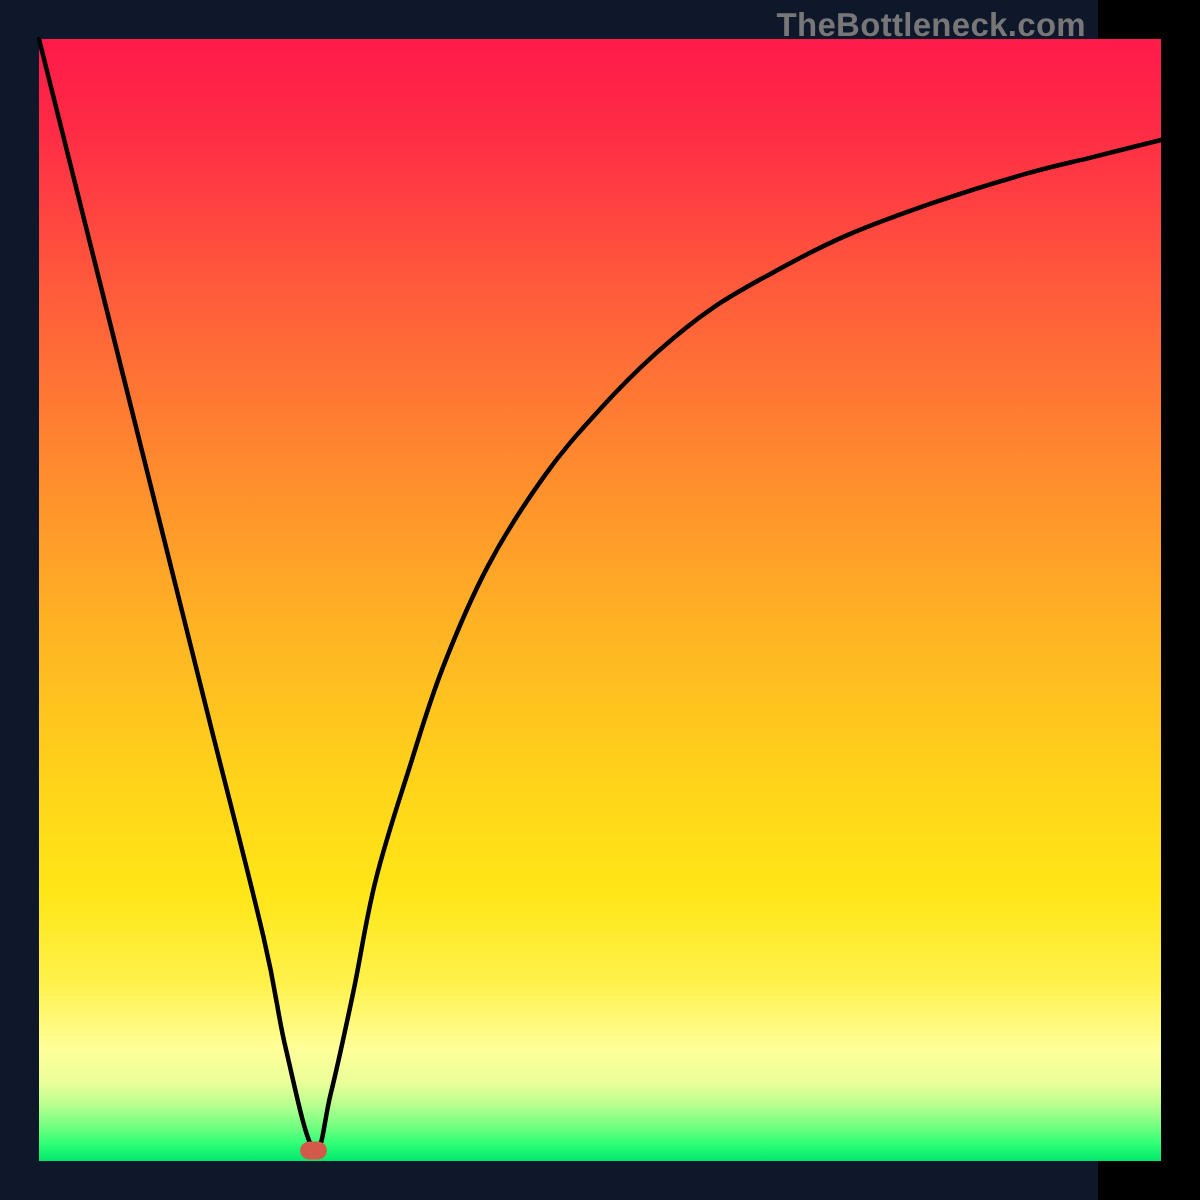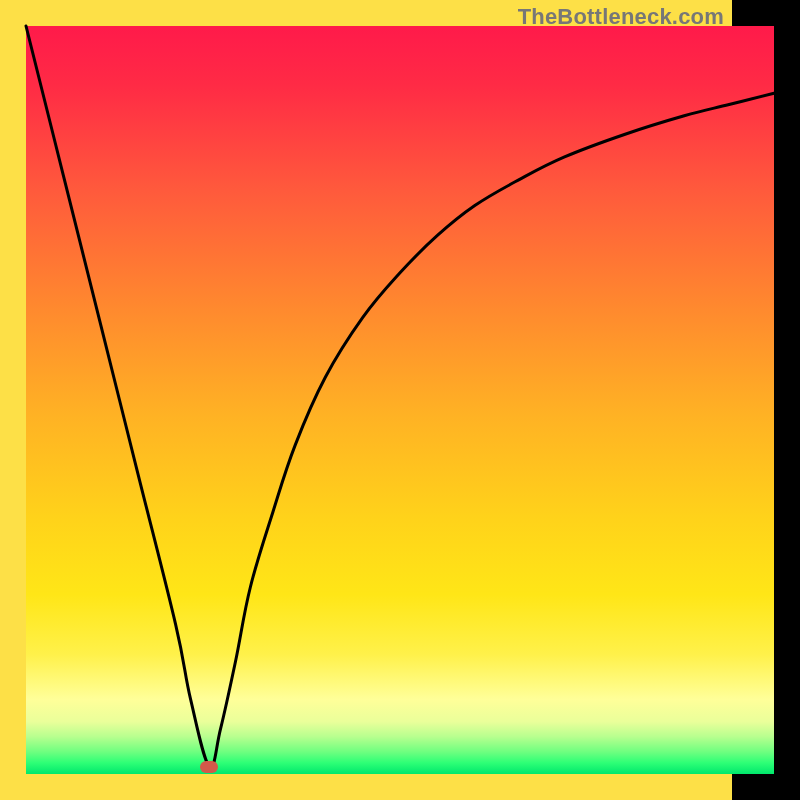--- a/index.html
+++ b/index.html
@@ -10,21 +10,21 @@
     background: #000000;
     overflow: hidden;
     font-family: Arial, Helvetica, sans-serif;
   }
   .frame {
     position: absolute;
     top: 0;
     left: 0;
     width: 732px;
     height: 800px;
-    background: #fde047;
+    background: #0f172a;
   }
   .plot-area {
     position: absolute;
     top: 26px;
     left: 26px;
     width: 748px;
     height: 748px;
     background: linear-gradient(
       to bottom,
       #ff1a4a 0%,

